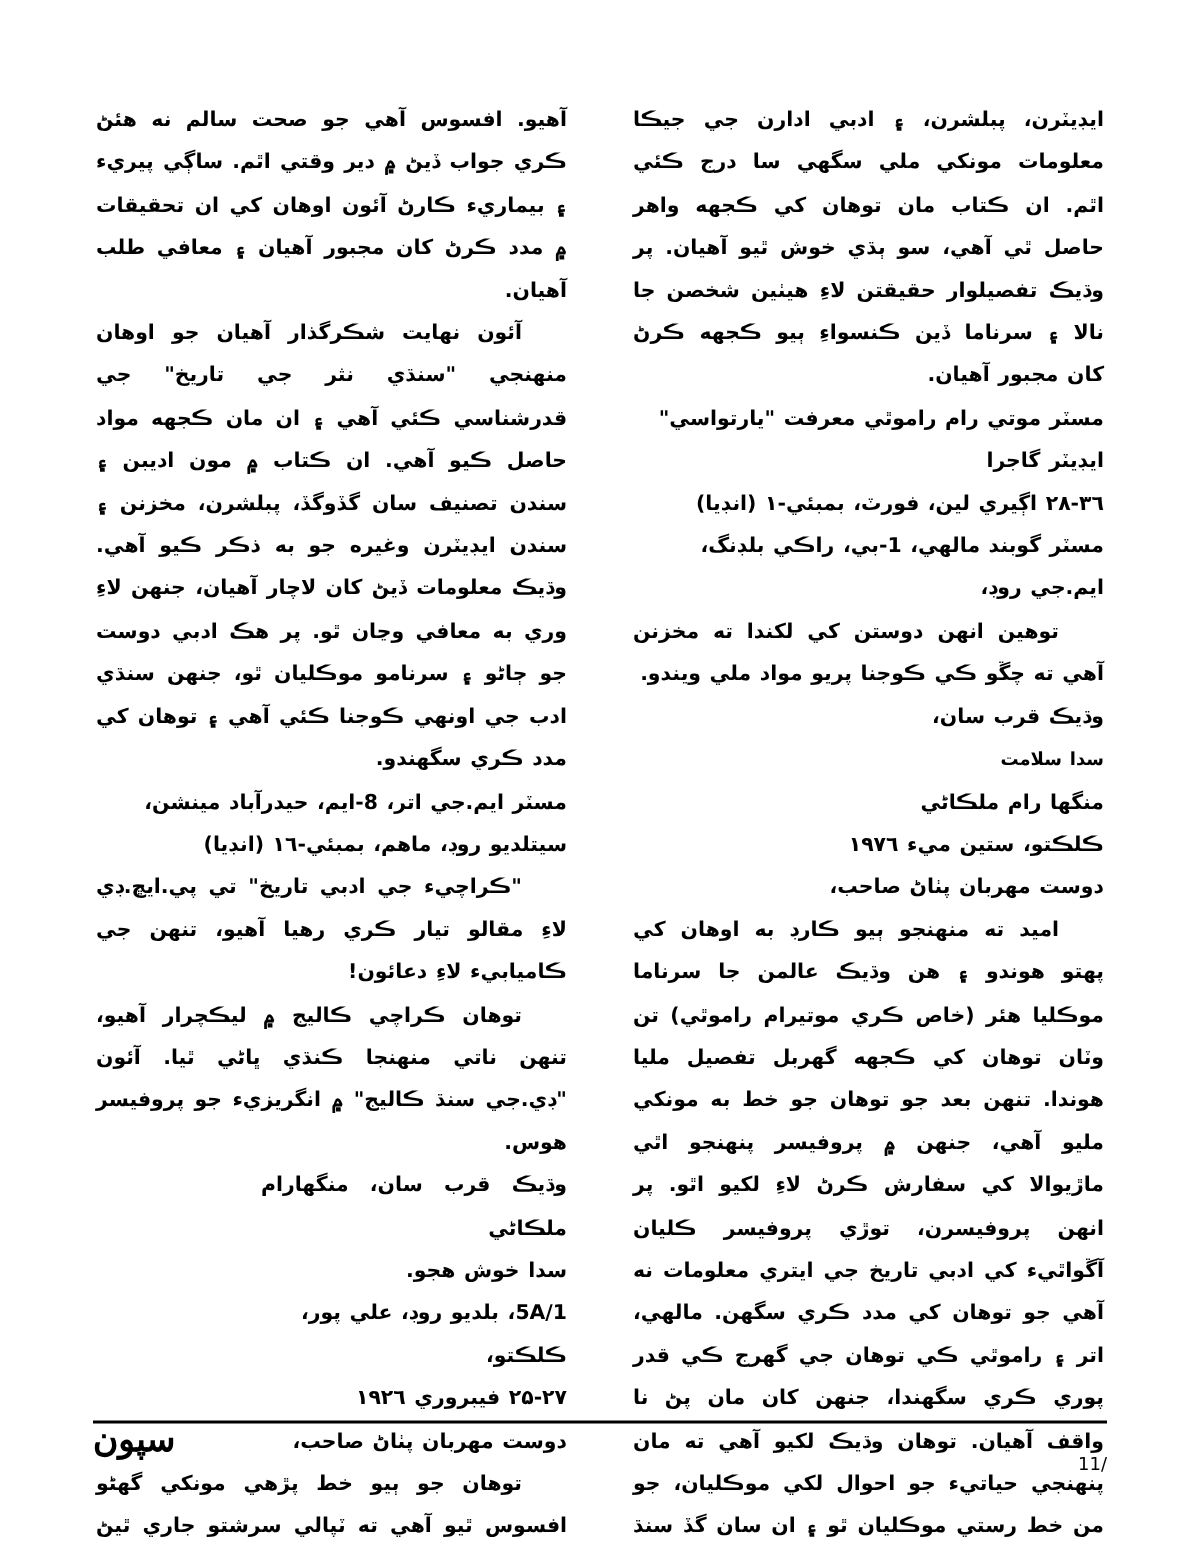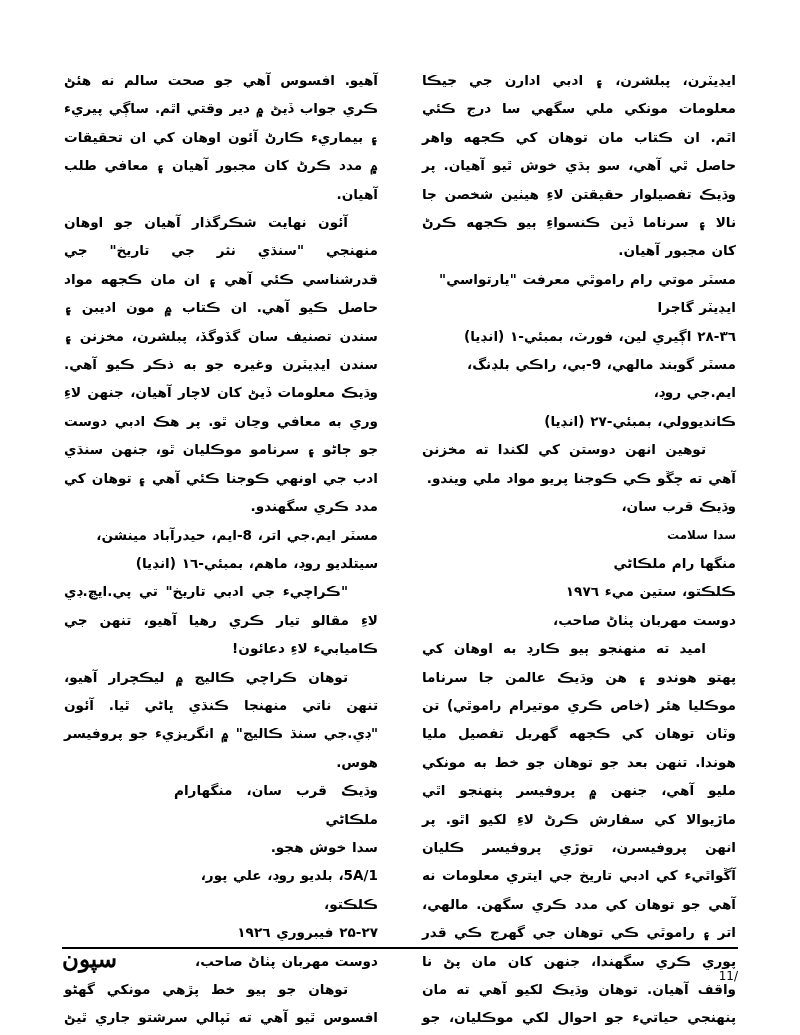--- a/index.html
+++ b/index.html
@@ -132,22 +132,21 @@
       <p class="para addr shift-2">5A/1، بلديو روڊ، علي پور، ڪلڪتو،</p>
       <p class="para addr shift-2">۲۵-۲۷ فيبروري ۱۹۲٦</p>
       <p class="para sig shift-1">دوست مهربان پٺاڻ صاحب،</p>
       <p class="para indent">توهان جو ٻيو خط پڙهي مونکي گهڻو افسوس ٿيو آهي ته ٽپالي سرشتو جاري ٿيڻ بعد به، توهان جي پهرين خط جو جواب توهان کي ڪونه پهتو آهي، جو مون بروقت ڏنو آهي. توهان کي منهنجي پيريء ۽ بيماريء جو اونو آهي، تنهن لاءِ احسانمند آهيان پر تنهن هوندي به مان توهان جي ڪوجنا جي ڪارج ۾ مدد ڪريان ها. پر حقيقت هيء آهي ته مون وٽ ڪوبه وڌيڪ مصالحو موجود نه آهي. جيڪا به تحقيقات مون سالن جا سال ڪئي هئي سا "سنڌي نثر جي تاريخ" ۾ ڏيئي چڪي آهر. ان ۾ ليڪڪن ۽ سندن تصنيفن سان گڏوگڏ ميگزنن،</p>
     </div>
 
     <div class="column">
       <p class="para">ايڊيٽرن، پبلشرن، ۽ ادبي ادارن جي جيڪا معلومات مونکي ملي سگهي سا درج ڪئي اٿم. ان ڪتاب مان توهان کي ڪجهه واهر حاصل ٿي آهي، سو ٻڌي خوش ٿيو آهيان. پر وڌيڪ تفصيلوار حقيقتن لاءِ هيٺين شخصن جا نالا ۽ سرناما ڏين ڪنسواءِ ٻيو ڪجهه ڪرڻ کان مجبور آهيان.</p>
       <p class="para addr">مسٽر موتي رام راموٿي معرفت "يارتواسي" ايڊيٽر گاجرا</p>
       <p class="para addr shift-4">۳٦-۲۸ اڳيري لين، فورٽ، بمبئي-١ (انڊيا)</p>
-      <p class="para addr">مسٽر گوبند مالهي، 9-بي، راڪي بلڊنگ، ايم.جي روڊ،</p>
-      <p class="para addr shift-4">ڪانديوولي، بمبئي-۲۷ (انڊيا)</p>
+      <p class="para addr">مسٽر گوبند مالهي، 1-بي، راڪي بلڊنگ، ايم.جي روڊ،</p>
       <p class="para indent">توهين انهن دوستن کي لکندا ته مخزنن آهي ته چڱو ڪي ڪوجنا پريو مواد ملي ويندو.</p>
       <p class="para sig shift-2">وڌيڪ قرب سان،</p>
       <p class="para sig shift-2" style="font-size:12px;">سدا سلامت</p>
       <p class="para sig shift-2">منگها رام ملڪاڻي</p>
       <p class="para sig shift-2">ڪلڪتو، ستين ميء ١٩٧٦</p>
       <p class="para sig shift-1">دوست مهربان پٺاڻ صاحب،</p>
       <p class="para indent">اميد ته منهنجو ٻيو ڪارڊ به اوهان کي پهتو هوندو ۽ هن وڌيڪ عالمن جا سرناما موڪليا هئر (خاص ڪري موتيرام راموٿي) تن وٽان توهان کي ڪجهه گهربل تفصيل مليا هوندا. تنهن بعد جو توهان جو خط به مونکي مليو آهي، جنهن ۾ پروفيسر پنهنجو اٿي ماڙيوالا کي سفارش ڪرڻ لاءِ لکيو اٿو. پر انهن پروفيسرن، توڙي پروفيسر ڪليان آڱواٿيء کي ادبي تاريخ جي ايتري معلومات نه آهي جو توهان کي مدد ڪري سگهن. مالهي، اتر ۽ راموٿي ڪي توهان جي گهرج ڪي قدر پوري ڪري سگهندا، جنهن کان مان پڻ نا واقف آهيان. توهان وڌيڪ لکيو آهي ته مان پنهنجي حياتيء جو احوال لکي موڪليان، جو من خط رستي موڪليان ٿو ۽ ان سان گڏ سنڌ ۾ نڪتل پنهنجو فوٽو به موڪليان. اصلي فوٽو مون وٽ موجود نه آهي، جنهن ڪري اخباري فوٽو ٿو موڪليان.</p>
 
     </div>
 

